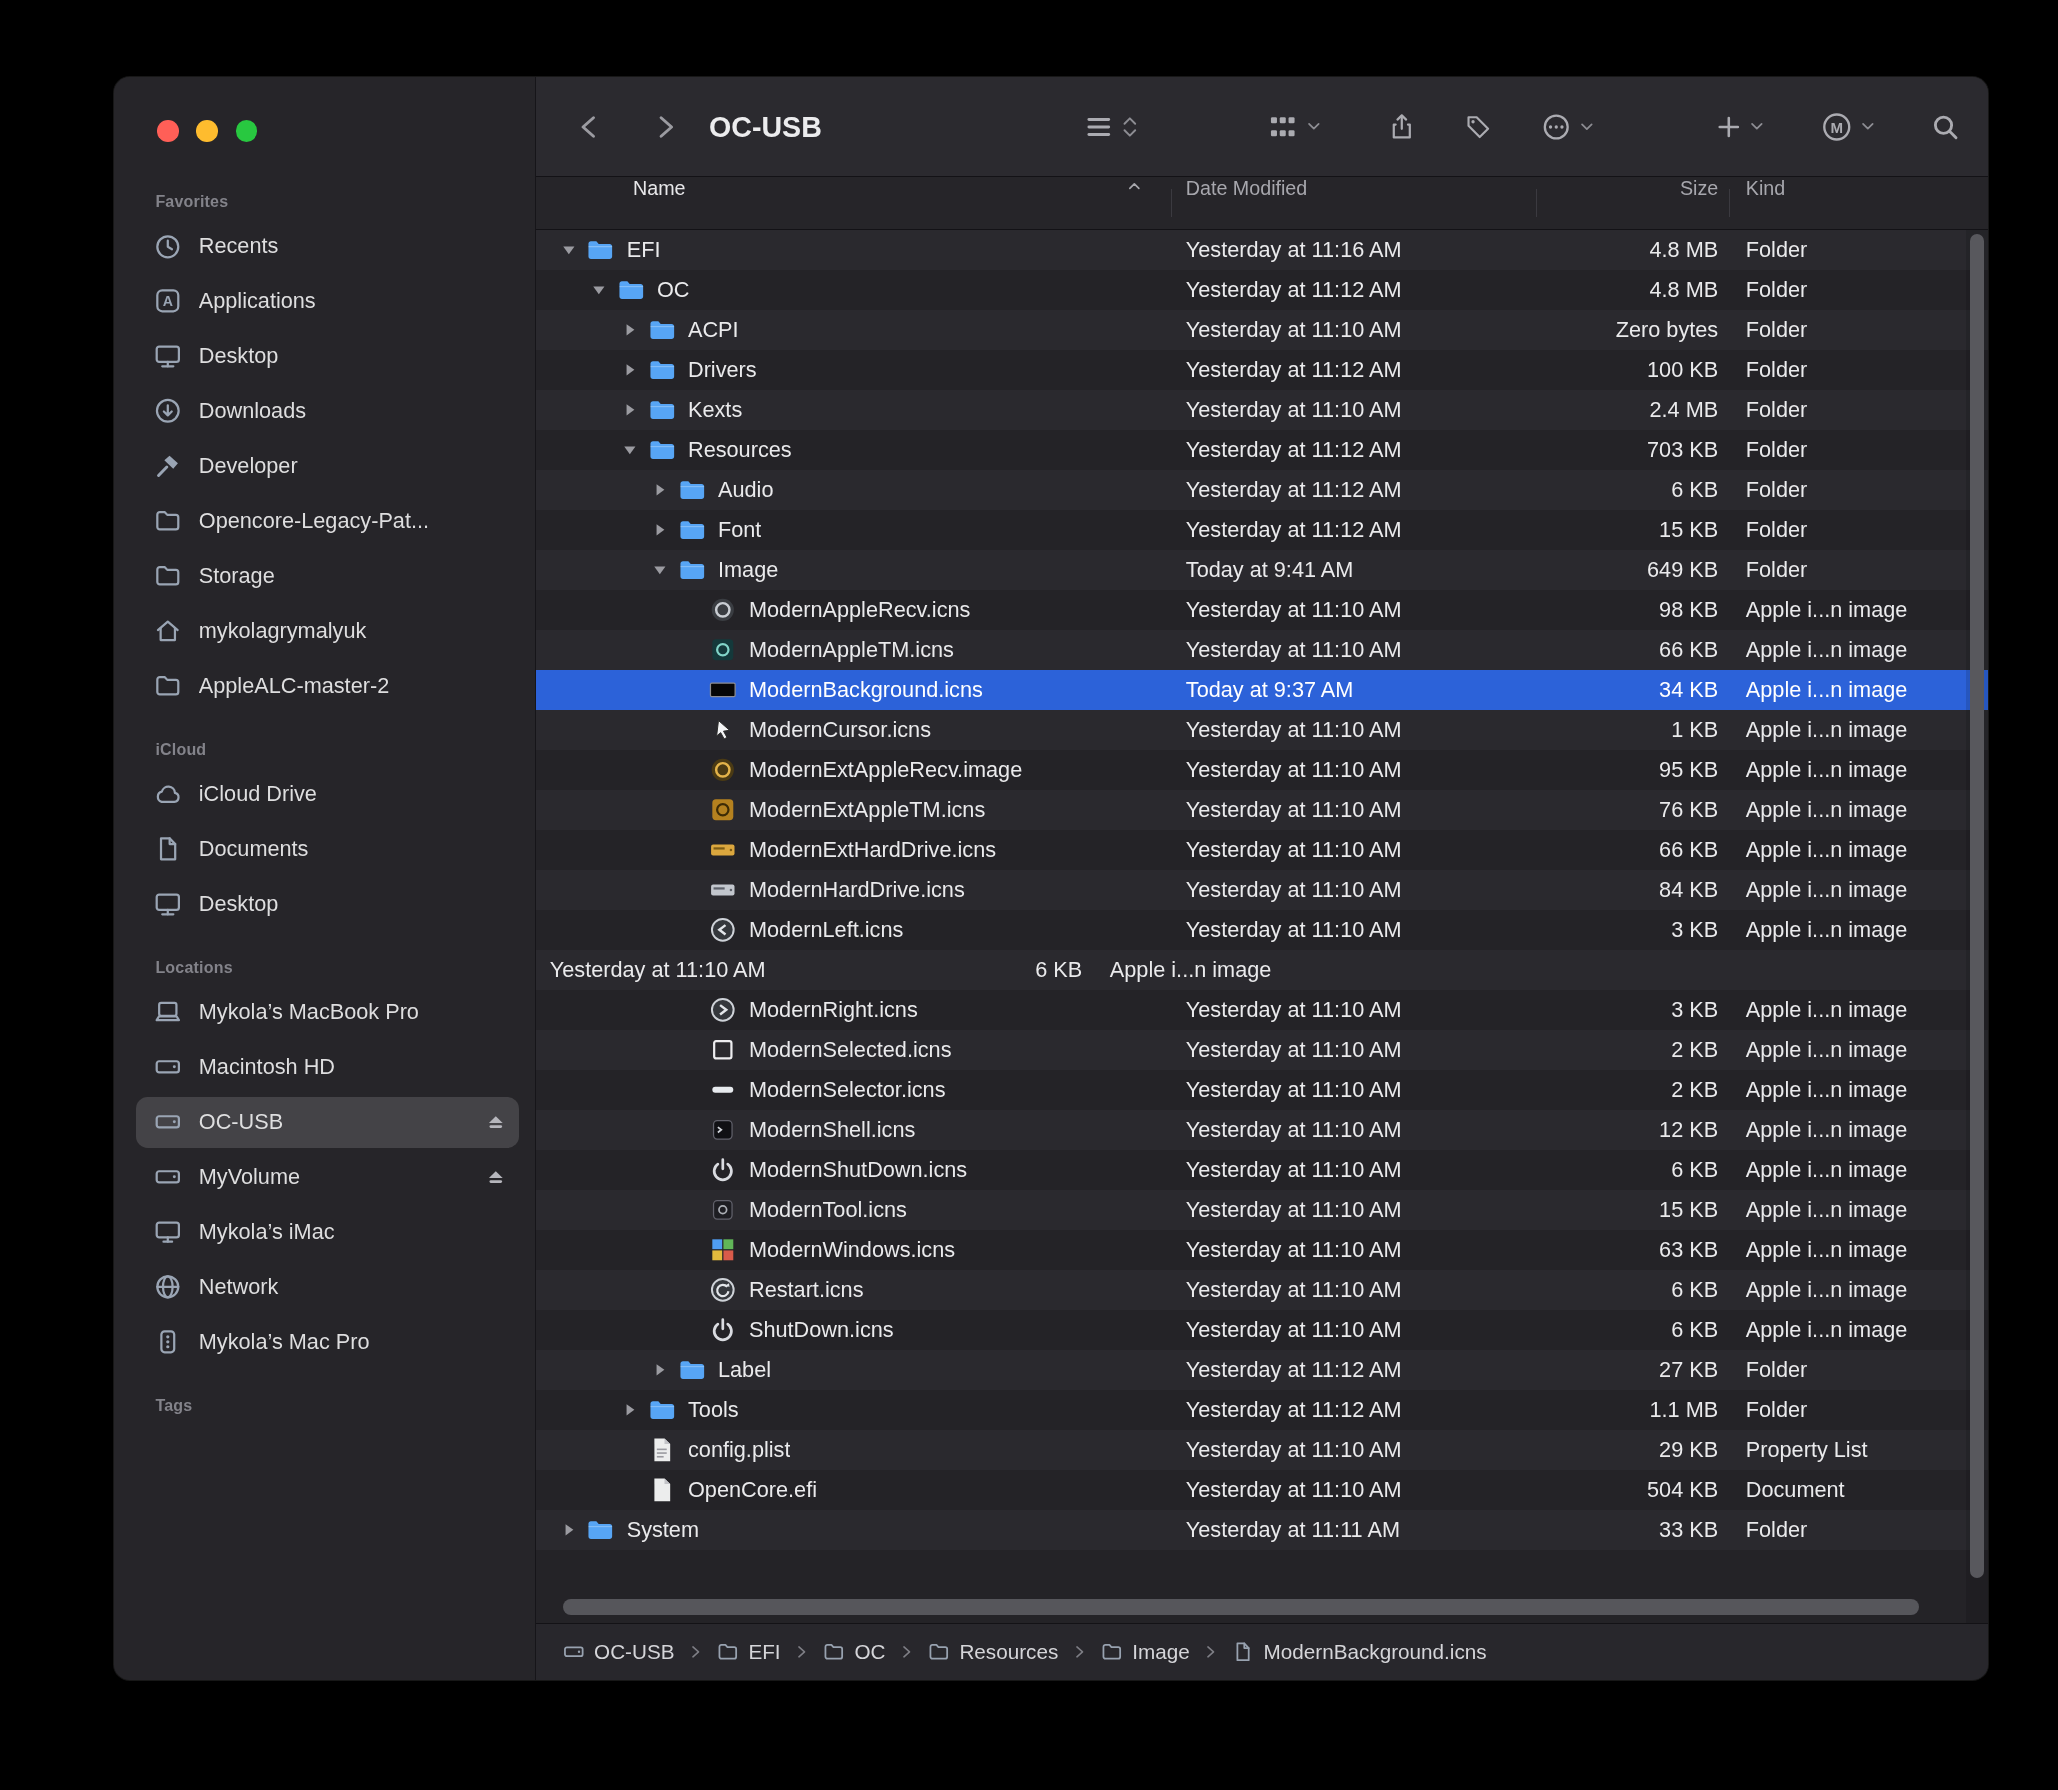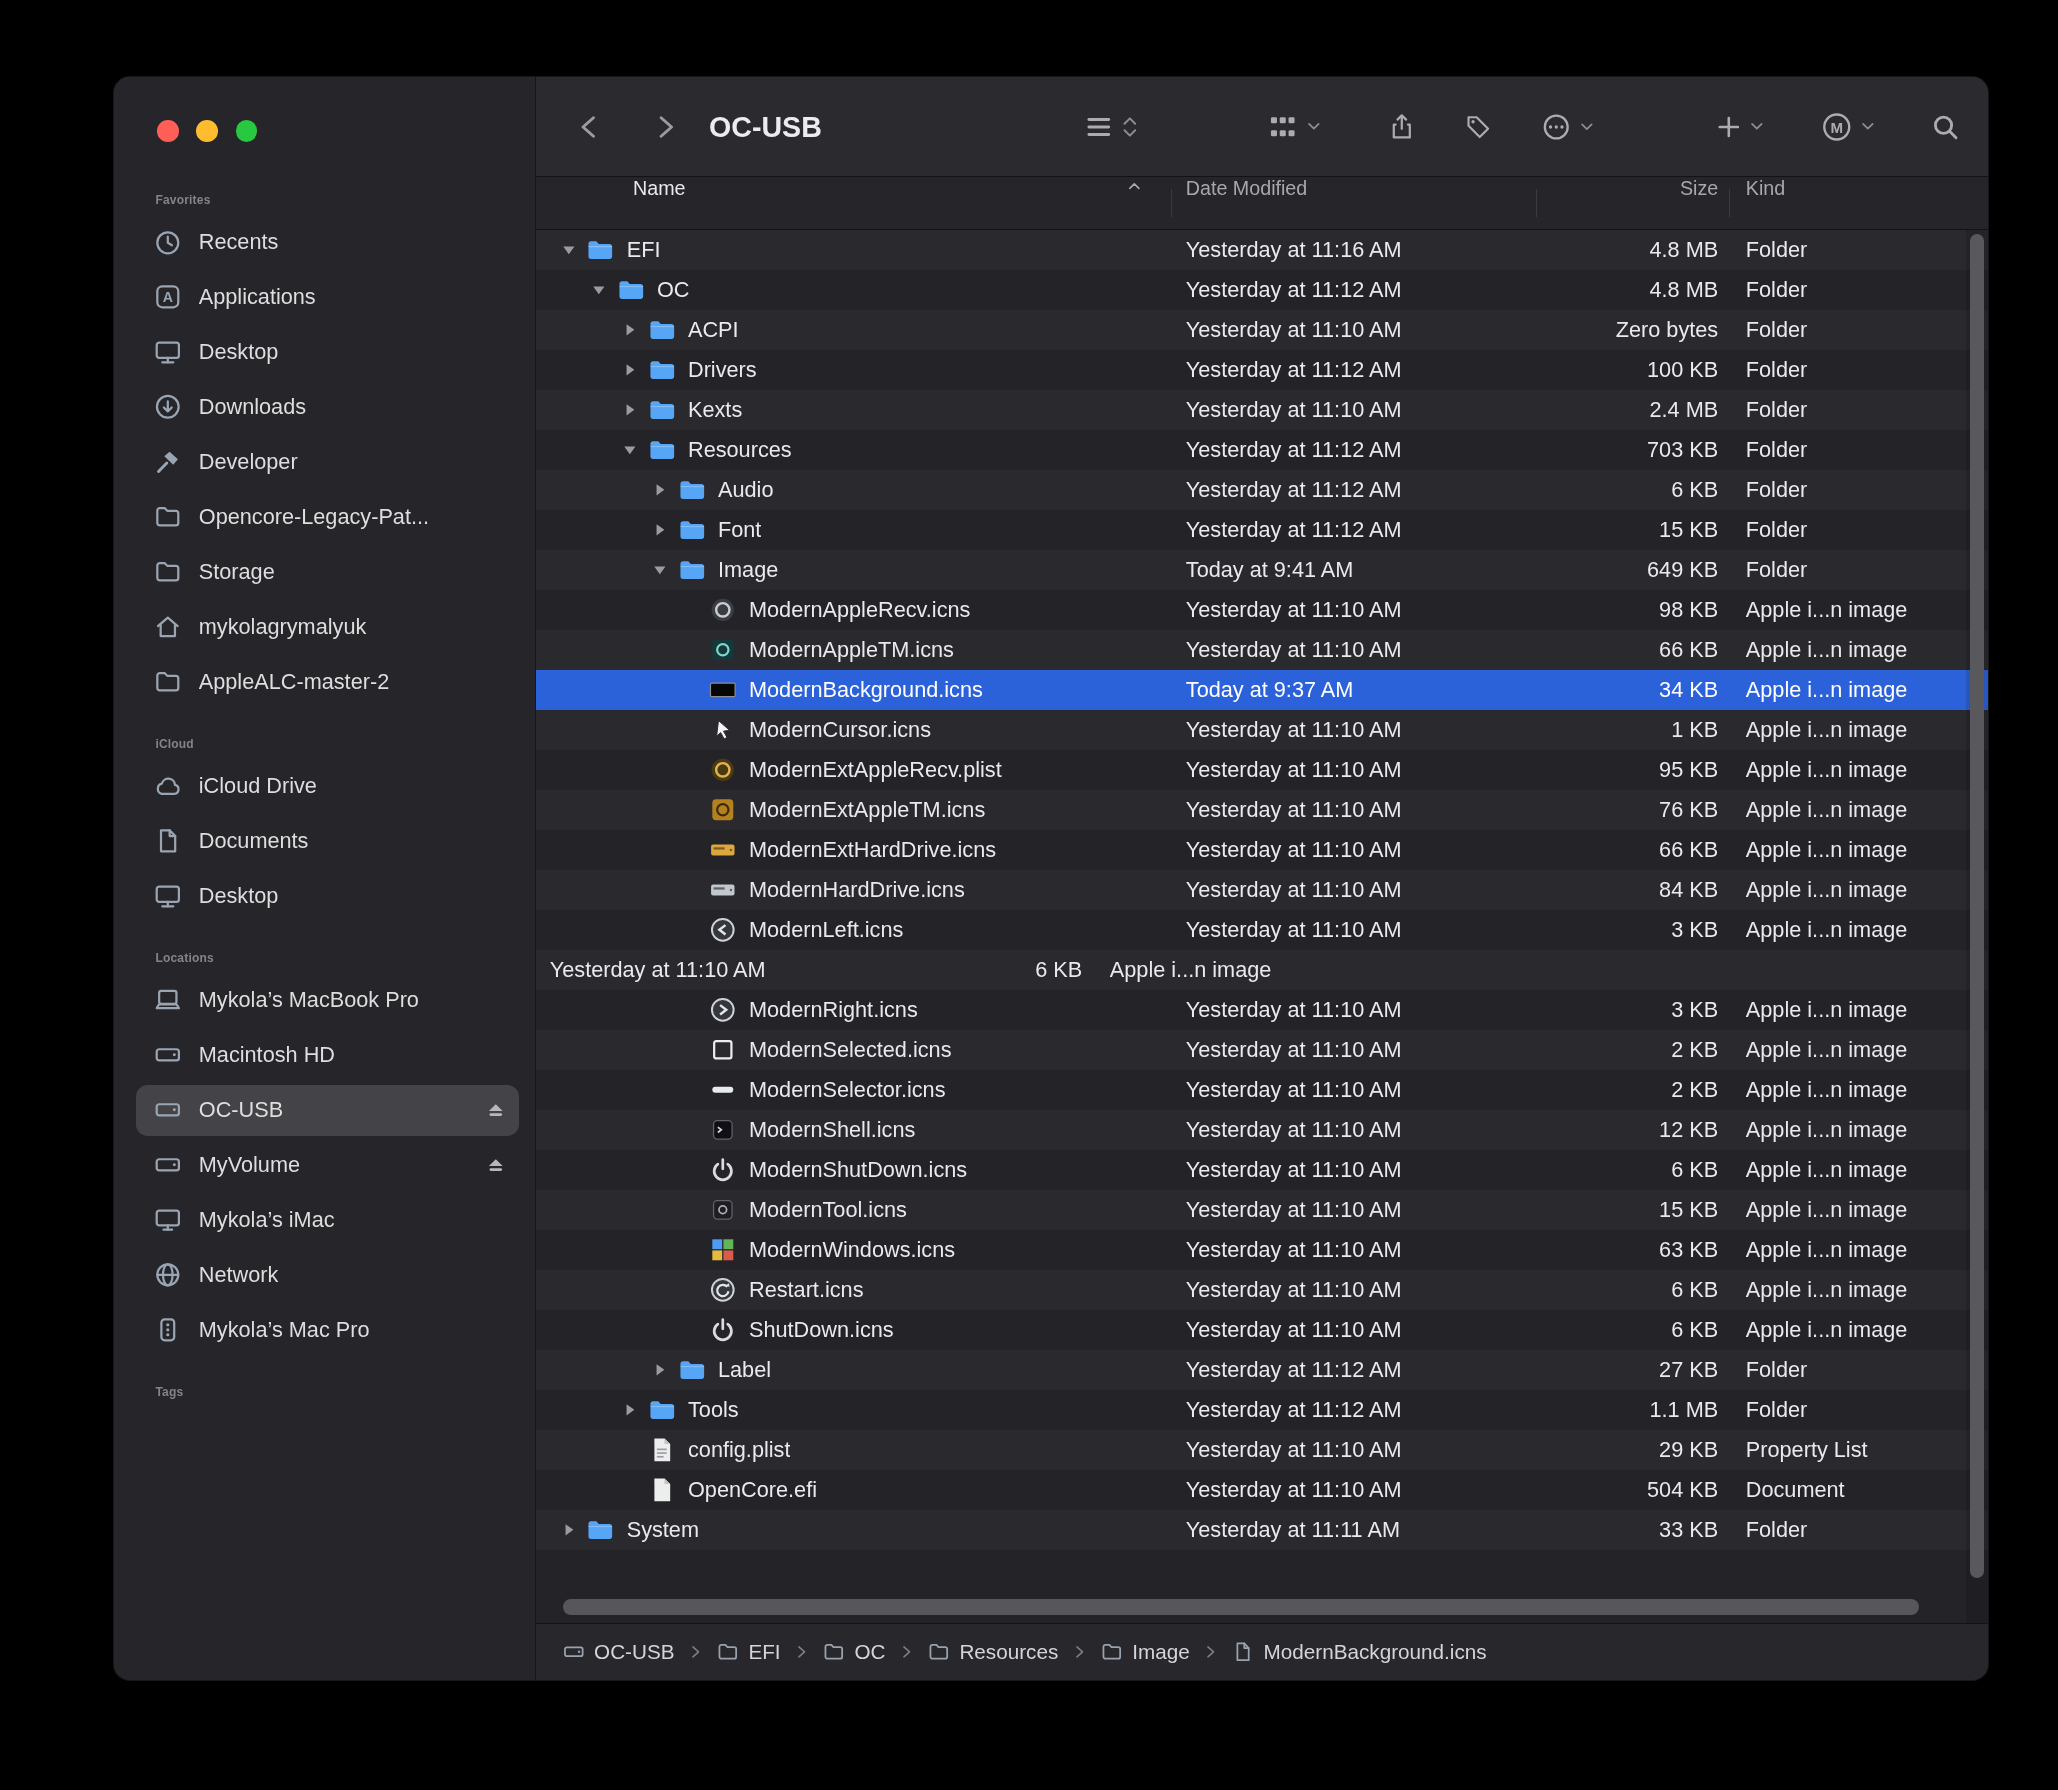--- a/index.html
+++ b/index.html
@@ -11,21 +11,21 @@
     overflow:hidden;display:flex;background:#232226;
     box-shadow:0 0 0 1px rgba(255,255,255,.09),0 39px 99px rgba(0,0,0,.75);}
 
   
   .sidebar{width:422px;flex:none;background:#262529;border-right:1px solid #161519;position:relative;}
   .traffic{position:absolute;top:43px;left:43px;display:flex;}
   .tl{width:21.7px;height:21.7px;border-radius:50%;margin-right:17.7px;display:inline-block;}
   .tl.red{background:#ff5f57;} .tl.yellow{background:#febc2e;} .tl.green{background:#28c840;}
   .sb-sections{position:absolute;top:116px;left:21.7px;right:15.8px;}
   .sb-section{margin-bottom:29.6px;}
-  .sb-header{font-size:12px;font-weight:700;color:#83838a;margin:0 0 9.9px 19.7px;letter-spacing:0.2px;}
+  .sb-header{font-size:16px;font-weight:700;color:#83838a;margin:0 0 9.9px 19.7px;letter-spacing:0.2px;}
   .sb-item{display:flex;align-items:center;height:51px;border-radius:11.8px;padding:0 11.8px 0 17.7px;
     color:#dededf;font-size:21.7px;margin-bottom:3.9px;}
   .sb-item.sel{background:rgba(255,255,255,.14);}
   .sb-icon{width:29.6px;height:29.6px;flex:none;margin-right:15.8px;color:#9aa5b4;}
   .sb-icon svg{width:100%;height:100%;display:block;}
   .sb-label{flex:1;white-space:nowrap;overflow:hidden;text-overflow:ellipsis;}
   .eject{width:23.6px;height:23.6px;flex:none;color:#b6b6bc;margin-left:5.9px;}
   .eject svg{width:100%;height:100%;display:block;}
 
   
@@ -655,21 +655,21 @@
           </div>
           <div class="row">
             <div class="c-name">
               <span class="disc" style="margin-left: 140px;"></span>
               <span class="ficon">
                 <svg viewBox="0 0 24 24" xmlns="http://www.w3.org/2000/svg">
                   <circle cx="12" cy="12" r="9" fill="#4a3a14"></circle>
                   <circle cx="12" cy="12" r="5.4" fill="none" stroke="#e3b34a" stroke-width="2"></circle>
                 </svg>
               </span>
-              <span class="fname">ModernExtAppleRecv.plist</span>
+              <span class="fname">ModernExtAppleRecv.image</span>
             </div>
             <div class="c-date">Yesterday at 11:10 AM</div>
             <div class="c-size">95 KB</div>
             <div class="c-kind">Apple i...n image</div>
           </div>
           <div class="row alt">
             <div class="c-name">
               <span class="disc" style="margin-left: 140px;"></span>
               <span class="ficon">
                 <svg viewBox="0 0 24 24" xmlns="http://www.w3.org/2000/svg">

